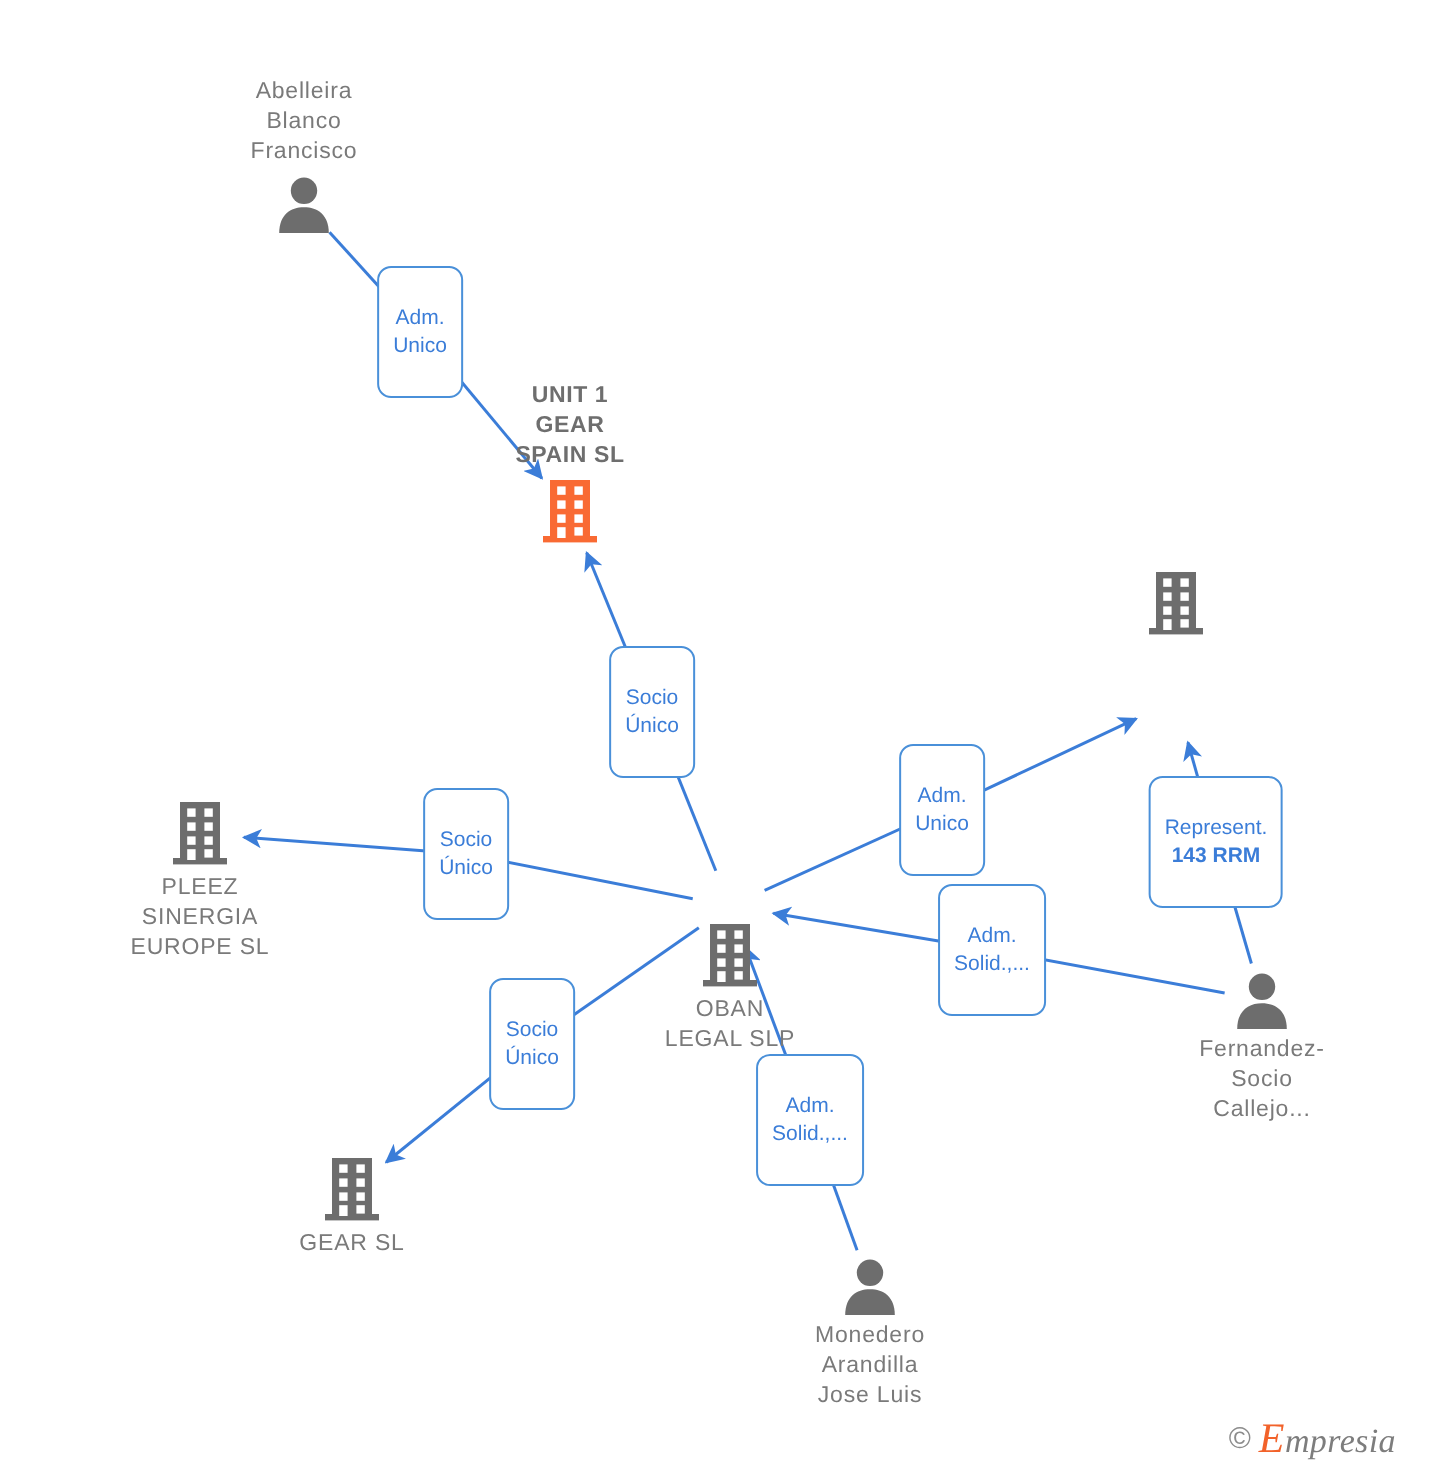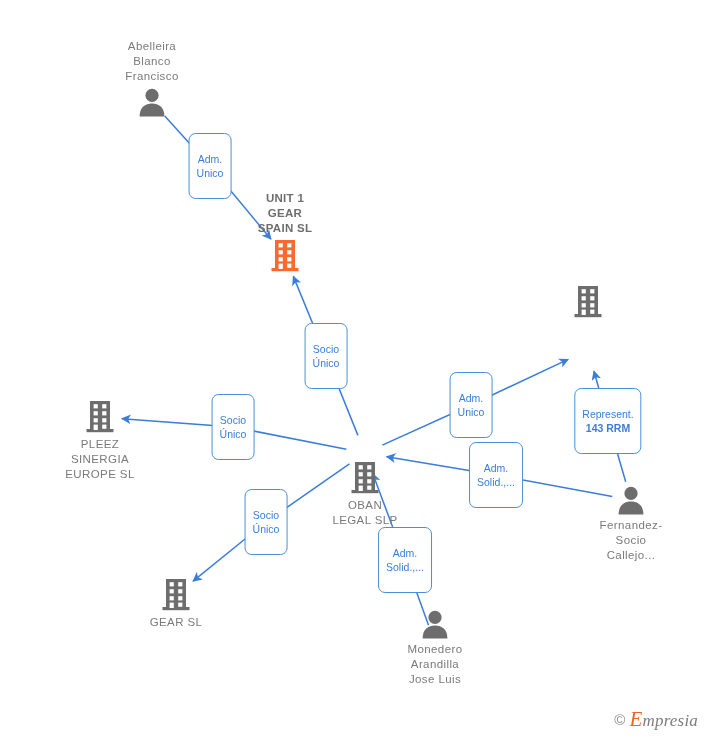--- a/index.html
+++ b/index.html
@@ -223,21 +223,21 @@
       </div>
       <div class="node label-bottom" style="left: 631px; top: 485px;">
         <span class="icon-wrap"><svg width="30" height="30" viewBox="0 0 30 30" xmlns="http://www.w3.org/2000/svg">
             <circle cx="15" cy="8.4" r="6.6" fill="#6d6d6d"></circle>
             <path d="M2.6 29.5 C2.6 20.4 8.2 16.6 15 16.6 C21.8 16.6 27.4 20.4 27.4 29.5 Z" fill="#6d6d6d"></path>
           </svg></span>
         <div class="node-label">Fernandez-
 Socio
 Callejo...</div>
       </div>
-      <div class="node label-bottom" style="left: 435px; top: 609px;">
+      <div class="node label-bottom" style="left: 435px; top: 628px;">
         <span class="icon-wrap"><svg width="30" height="30" viewBox="0 0 30 30" xmlns="http://www.w3.org/2000/svg">
             <circle cx="15" cy="8.4" r="6.6" fill="#6d6d6d"></circle>
             <path d="M2.6 29.5 C2.6 20.4 8.2 16.6 15 16.6 C21.8 16.6 27.4 20.4 27.4 29.5 Z" fill="#6d6d6d"></path>
           </svg></span>
         <div class="node-label">Monedero
 Arandilla
 Jose Luis</div>
       </div>
     </div>
   <div id="label-layer">

